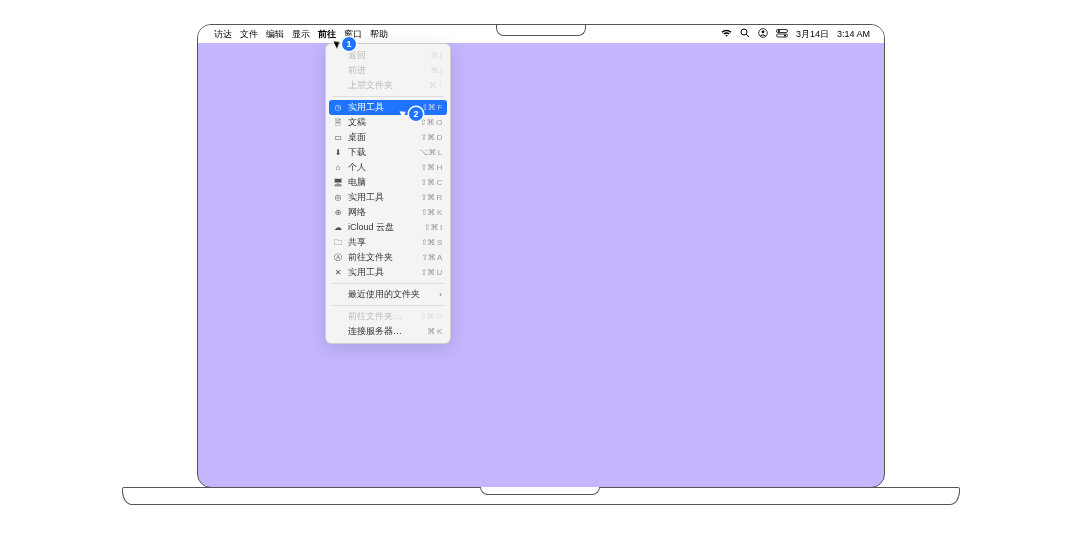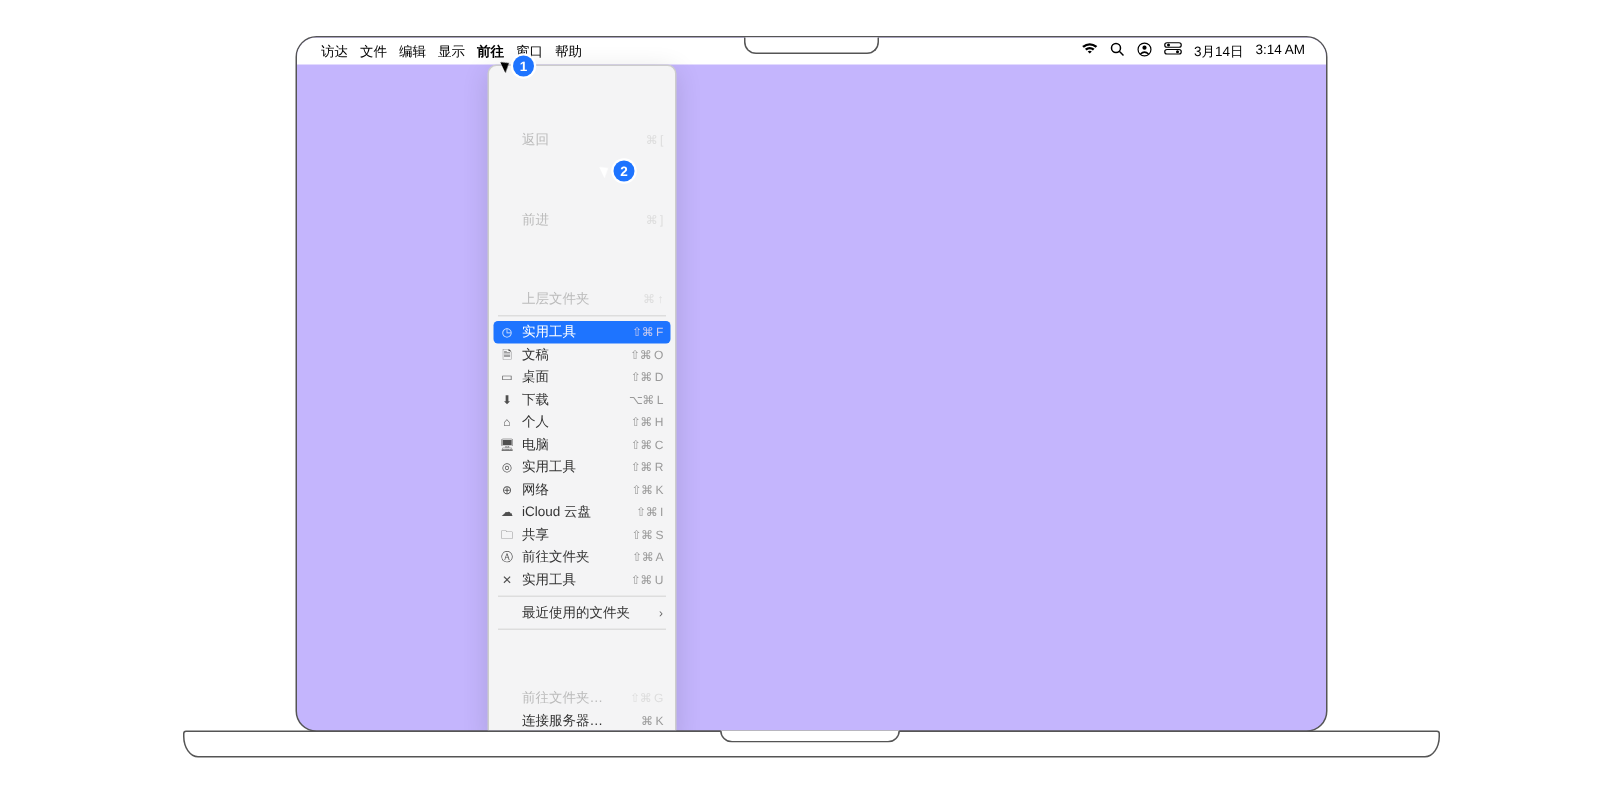--- a/index.html
+++ b/index.html
@@ -63,21 +63,21 @@
       align-items: center;
       height: 18px;
       padding: 0 8px;
       font-size: 9px;
       color: #000;
       background: #fff;
       border-bottom: 0px solid #ddd;
       user-select: none;
     }
     .menubar-left { display: flex; align-items: center; gap: 8px; }
-    .menubar-right { margin-left: auto; display: flex; align-items: flex-start; gap: 8px; padding-right: 6px;}
+    .menubar-right { margin-left: auto; display: flex; align-items: center; gap: 8px; padding-right: 6px;}
     .apple-logo { font-size: 10px; }
     .menu-item { cursor: default; }
     .menu-item.active { font-weight: 700; }
     .status-icon { font-size: 9px; color: #000; }
     
     .dropdown {
       position: absolute;
       left: 127px;
       top: 18px;
       width: 126px;
@@ -89,21 +89,21 @@
       font-size: 9px;
     }
     .dd-row {
       display: flex;
       align-items: center;
       height: 15px;
       padding: 0 8px 0 6px;
       color: #333;
       cursor: default;
     }
-    .dd-row.disabled { color: #bbb; margin-top: 38px; }
+    .dd-row.disabled { color: #bbb; }
     .dd-row.highlighted {
       background: #1e74ff;
       color: #fff;
       border-radius: 3px;
       margin: 0 3px;
       padding: 0 5px 0 3px;
     }
     .dd-icon {
       width: 12px;
       text-align: center;

